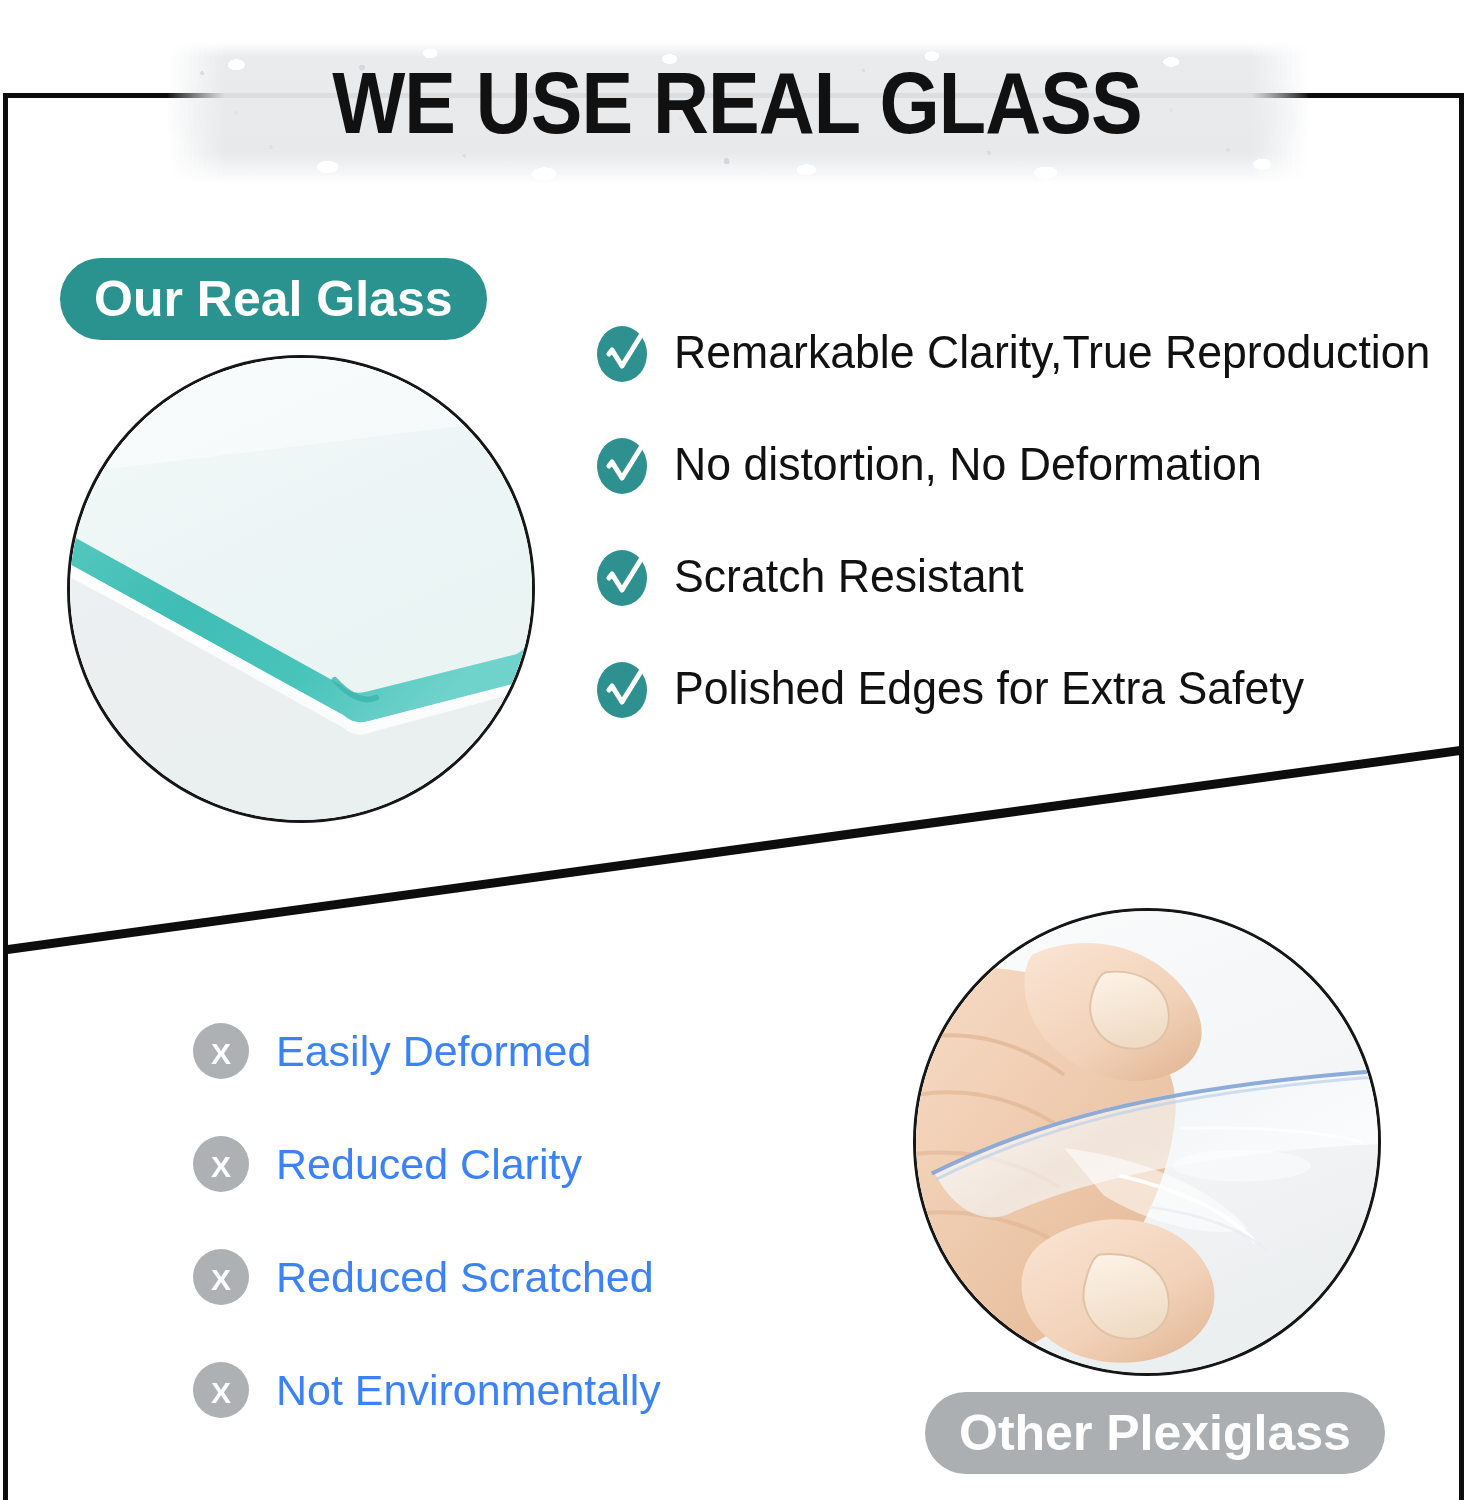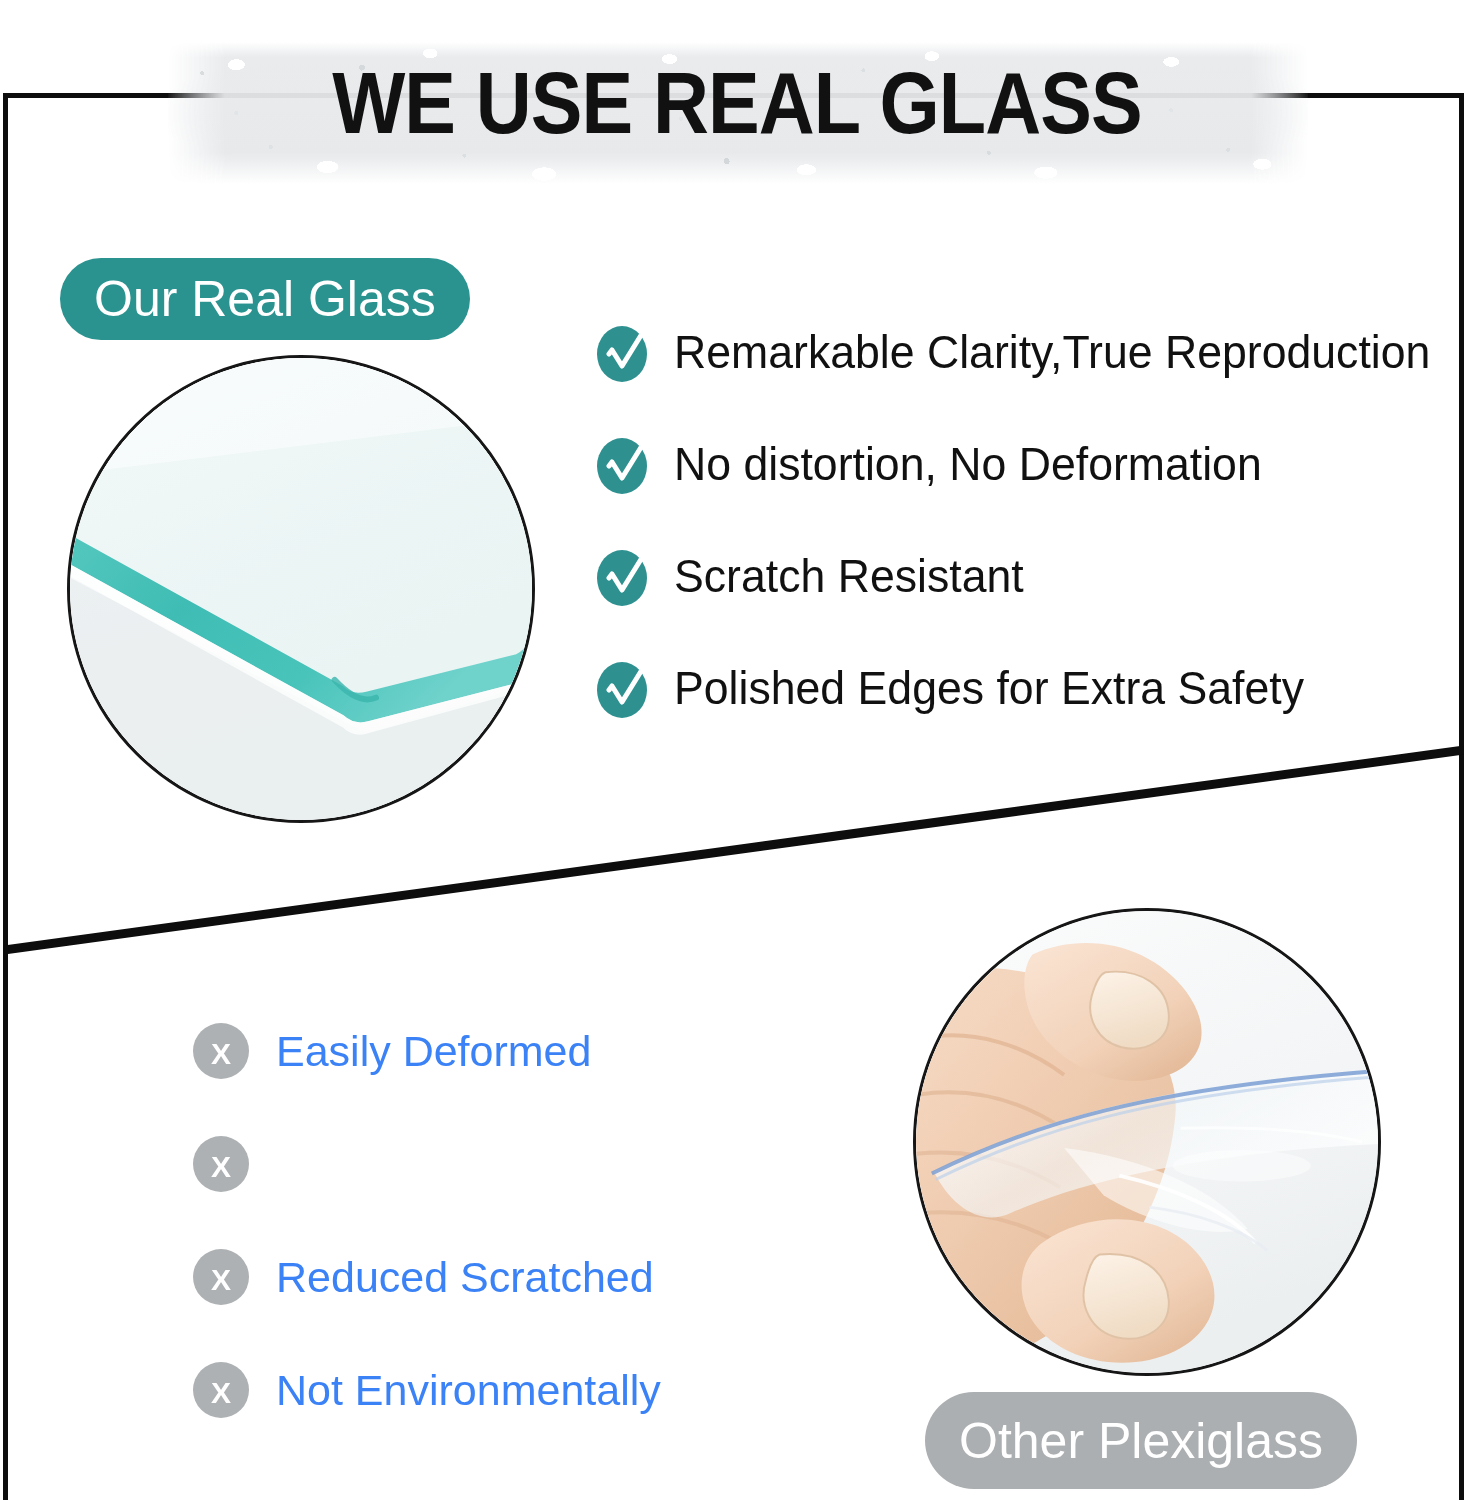--- a/index.html
+++ b/index.html
@@ -115,34 +115,34 @@
   
   .pill {
     position: absolute;
     display: flex;
     align-items: center;
     justify-content: flex-start;
     border-radius: 999px;
     color: #ffffff;
     font-size: 50px;
     line-height: 50px;
-    font-weight: 400;
+    font-weight: 700;
     white-space: nowrap;
     padding: 0 34px;
   }
   .pill-real {
     left: 60px;
     top: 228px;
     height: 82px;
     background: #2a938f;
   }
   .pill-plexi {
     left: 925px;
     top: 1362px;
-    height: 97px;
+    height: 82px;
     background: #abafb1;
   }
 
   
   .photo-circle {
     position: absolute;
     border-radius: 50%;
     border: 3px solid #161616;
     overflow: hidden;
     box-sizing: border-box;
@@ -329,20 +329,21 @@
       </span>
       <span class="feature-text-neg">Easily Deformed</span>
     </div>
     <div class="feature-row-neg">
       <span class="x-icon">
         <svg viewBox="0 0 58 58" class="photo-svg">
           <circle cx="29" cy="29" r="28" fill="#adb1b3"></circle>
           <text x="29" y="42" text-anchor="middle" font-family="Liberation Sans, sans-serif" font-size="30" font-weight="700" fill="#ffffff">X</text>
         </svg>
       </span>
+      <span class="feature-text-neg">Reduced Clarity</span>
     </div>
     <div class="feature-row-neg">
       <span class="x-icon">
         <svg viewBox="0 0 58 58" class="photo-svg">
           <circle cx="29" cy="29" r="28" fill="#adb1b3"></circle>
           <text x="29" y="42" text-anchor="middle" font-family="Liberation Sans, sans-serif" font-size="30" font-weight="700" fill="#ffffff">X</text>
         </svg>
       </span>
       <span class="feature-text-neg">Reduced Scratched</span>
     </div>

